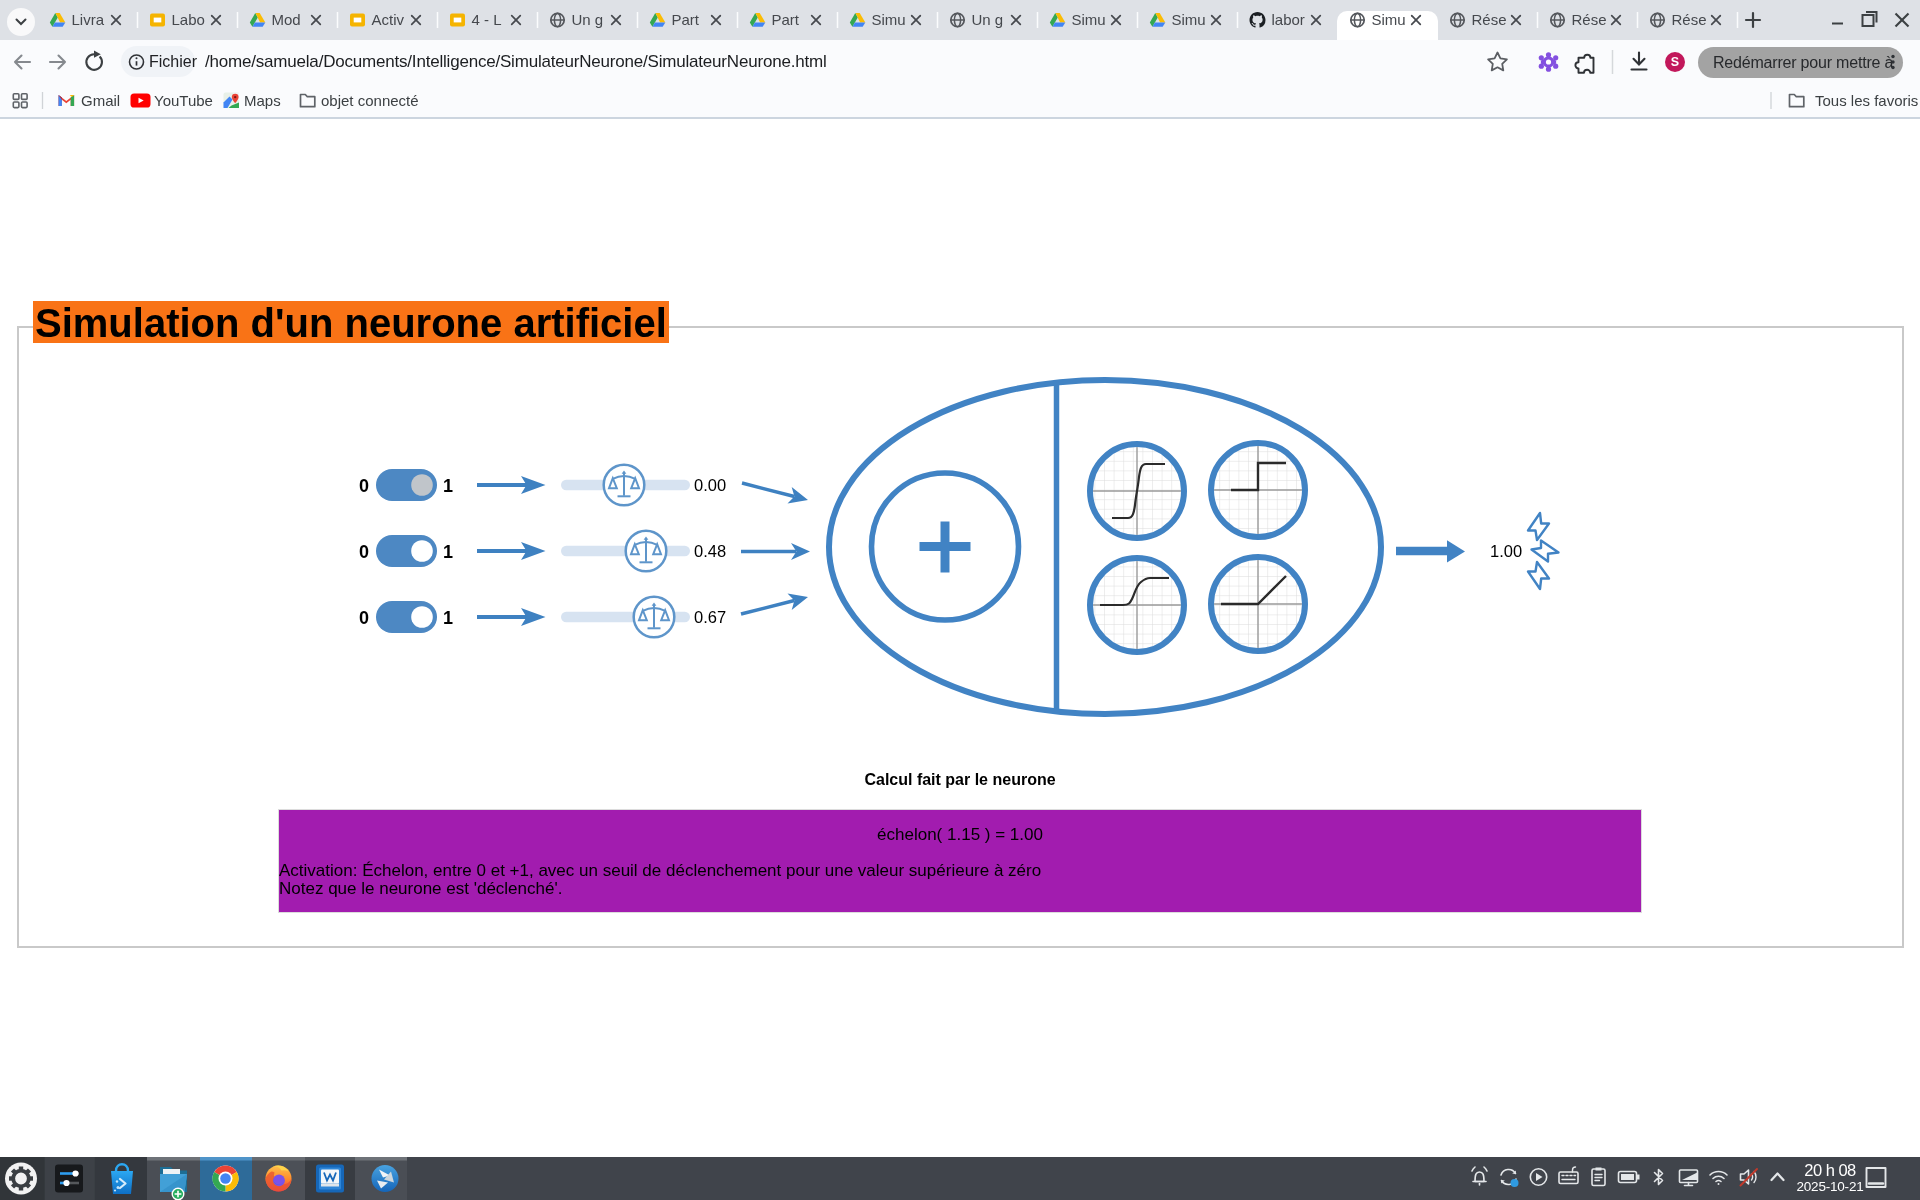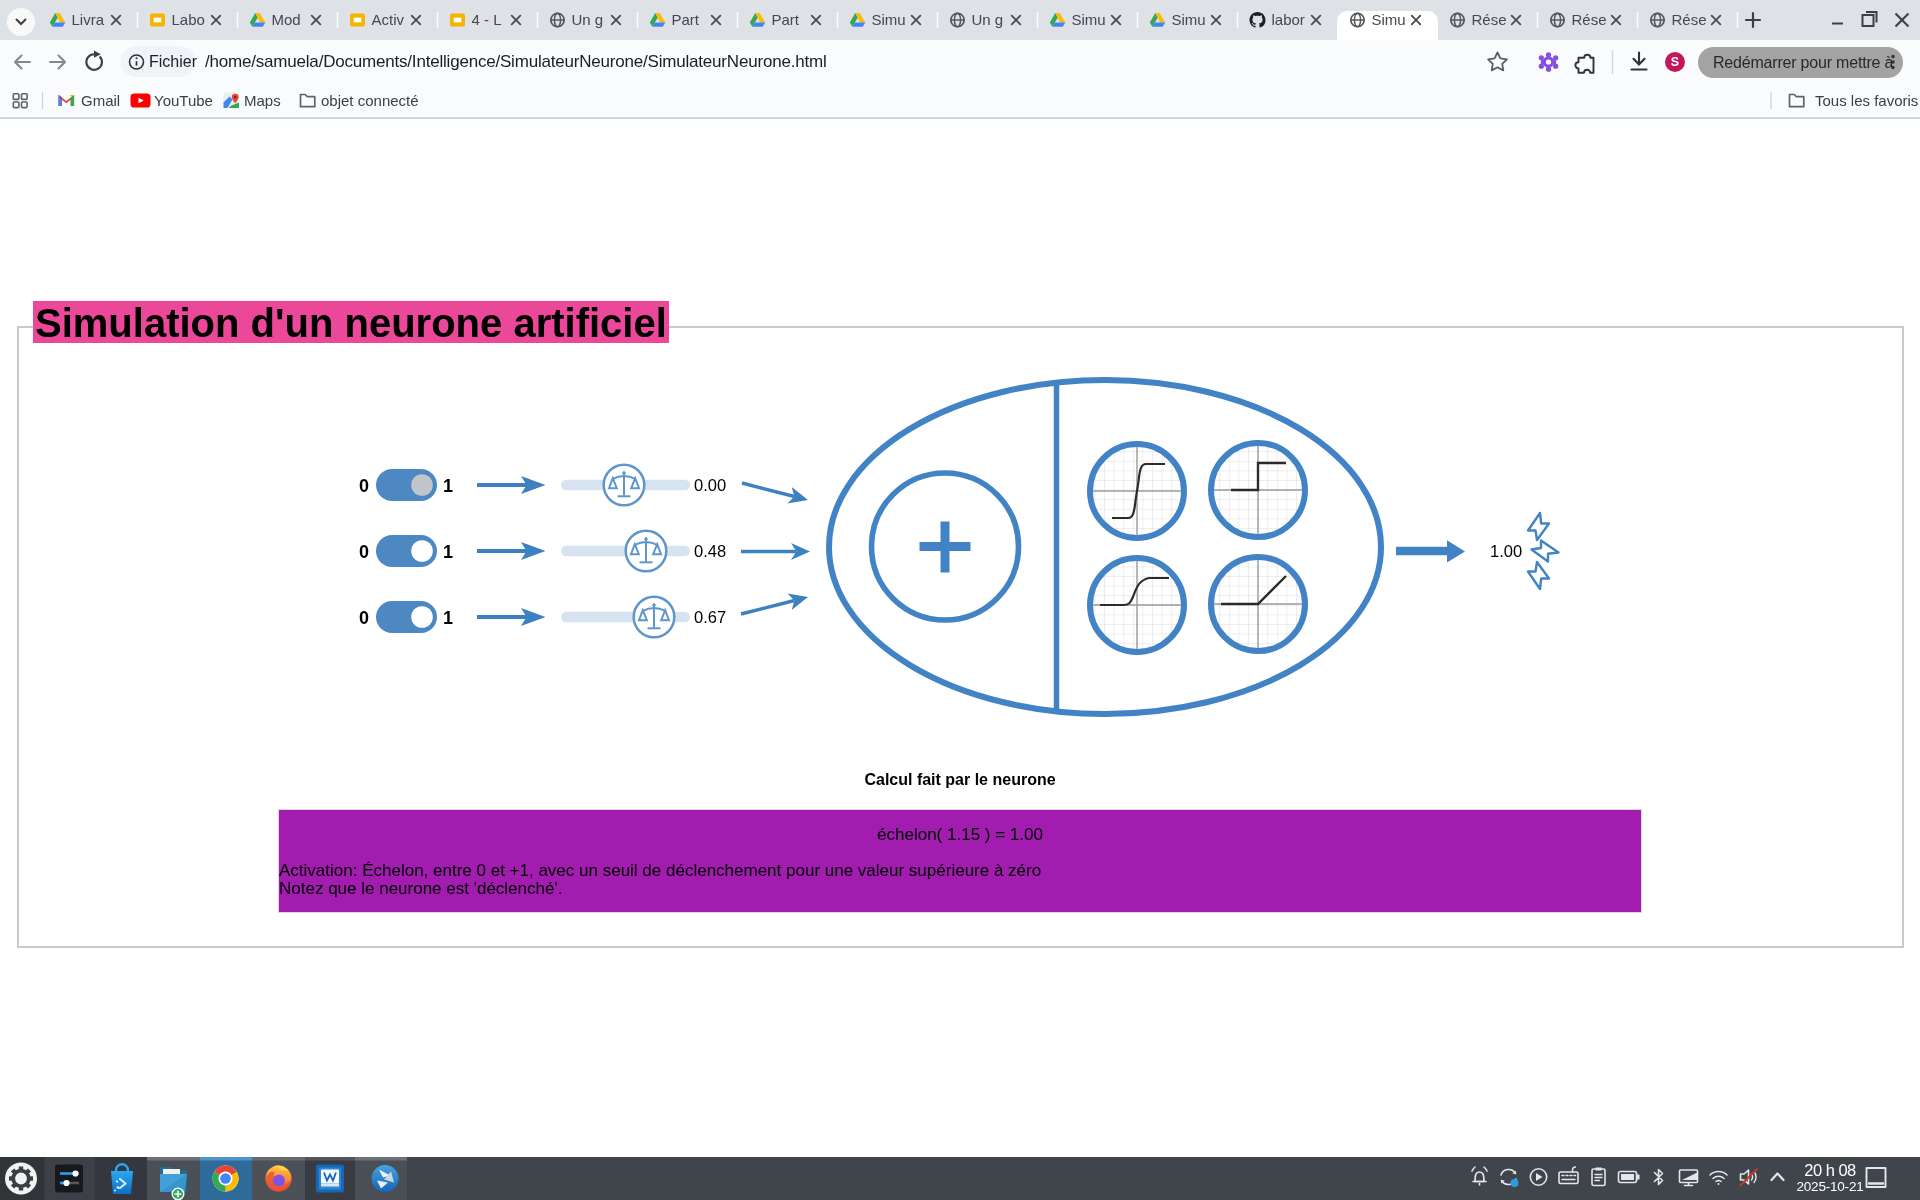--- a/index.html
+++ b/index.html
@@ -13,21 +13,21 @@
 #chip { position:absolute; left:121px; top:46px; width:74px; height:31px; background:#f0f3f7; border-radius:16px; }
 #urltxt { position:absolute; left:205px; top:52px; font-size:17px; color:#1c1e21; letter-spacing:-0.2px; }
 #fichiertxt { position:absolute; left:149px; top:53px; font-size:16px; color:#202124; }
 #updatepill { position:absolute; left:1698px; top:47px; width:205px; height:31px; background:#a3a3a3; border-radius:16px; font-size:16px; letter-spacing:-0.2px; color:#27292c; line-height:31px; text-align:left; padding-left:15px; }
 
 #bmbar { position:absolute; left:0; top:84px; width:1920px; height:33px; background:#fafbfd; }
 #bmline { position:absolute; left:0; top:117px; width:1920px; height:2px; background:#ccd5df; }
 .bmtxt { position:absolute; top:92px; font-size:15px; color:#3c4043; }
 
 #fieldset { position:absolute; left:17px; top:326px; width:1887px; height:622px; border:2px solid #c9c9c9; }
-#h1 { position:absolute; left:33px; top:301px; height:42px; background:#ec4899; font-size:40px; font-weight:bold; color:#000; padding:0 2px; white-space:nowrap; }
+#h1 { position:absolute; left:33px; top:301px; height:42px; background:#f97316; font-size:40px; font-weight:bold; color:#000; padding:0 2px; white-space:nowrap; }
 #calc { position:absolute; left:0; top:771px; width:1920px; text-align:center; font-size:16px; font-weight:bold; color:#000; }
 #infobox { position:absolute; left:278px; top:809px; width:1364px; height:104px; background:#a21caf; border:1px solid #dcdcdc; }
 #infobox .l1 { position:absolute; left:0; top:15px; width:100%; text-align:center; font-size:17px; color:#000; }
 #infobox .l23 { position:absolute; left:0; top:52px; width:100%; text-align:left; font-size:17px; color:#000; line-height:18px; }
 
 #taskbar { position:absolute; left:0; top:1157px; width:1920px; height:43px; background:#40444b; }
 #clock { position:absolute; left:1790px; top:1157px; width:80px; height:43px; color:#fff; text-align:center; }
 #clock .t1 { font-size:16.5px; letter-spacing:-0.5px; line-height:19px; margin-top:4px; }
 #clock .t2 { font-size:13.5px; letter-spacing:-0.2px; line-height:14px; }
 </style>

